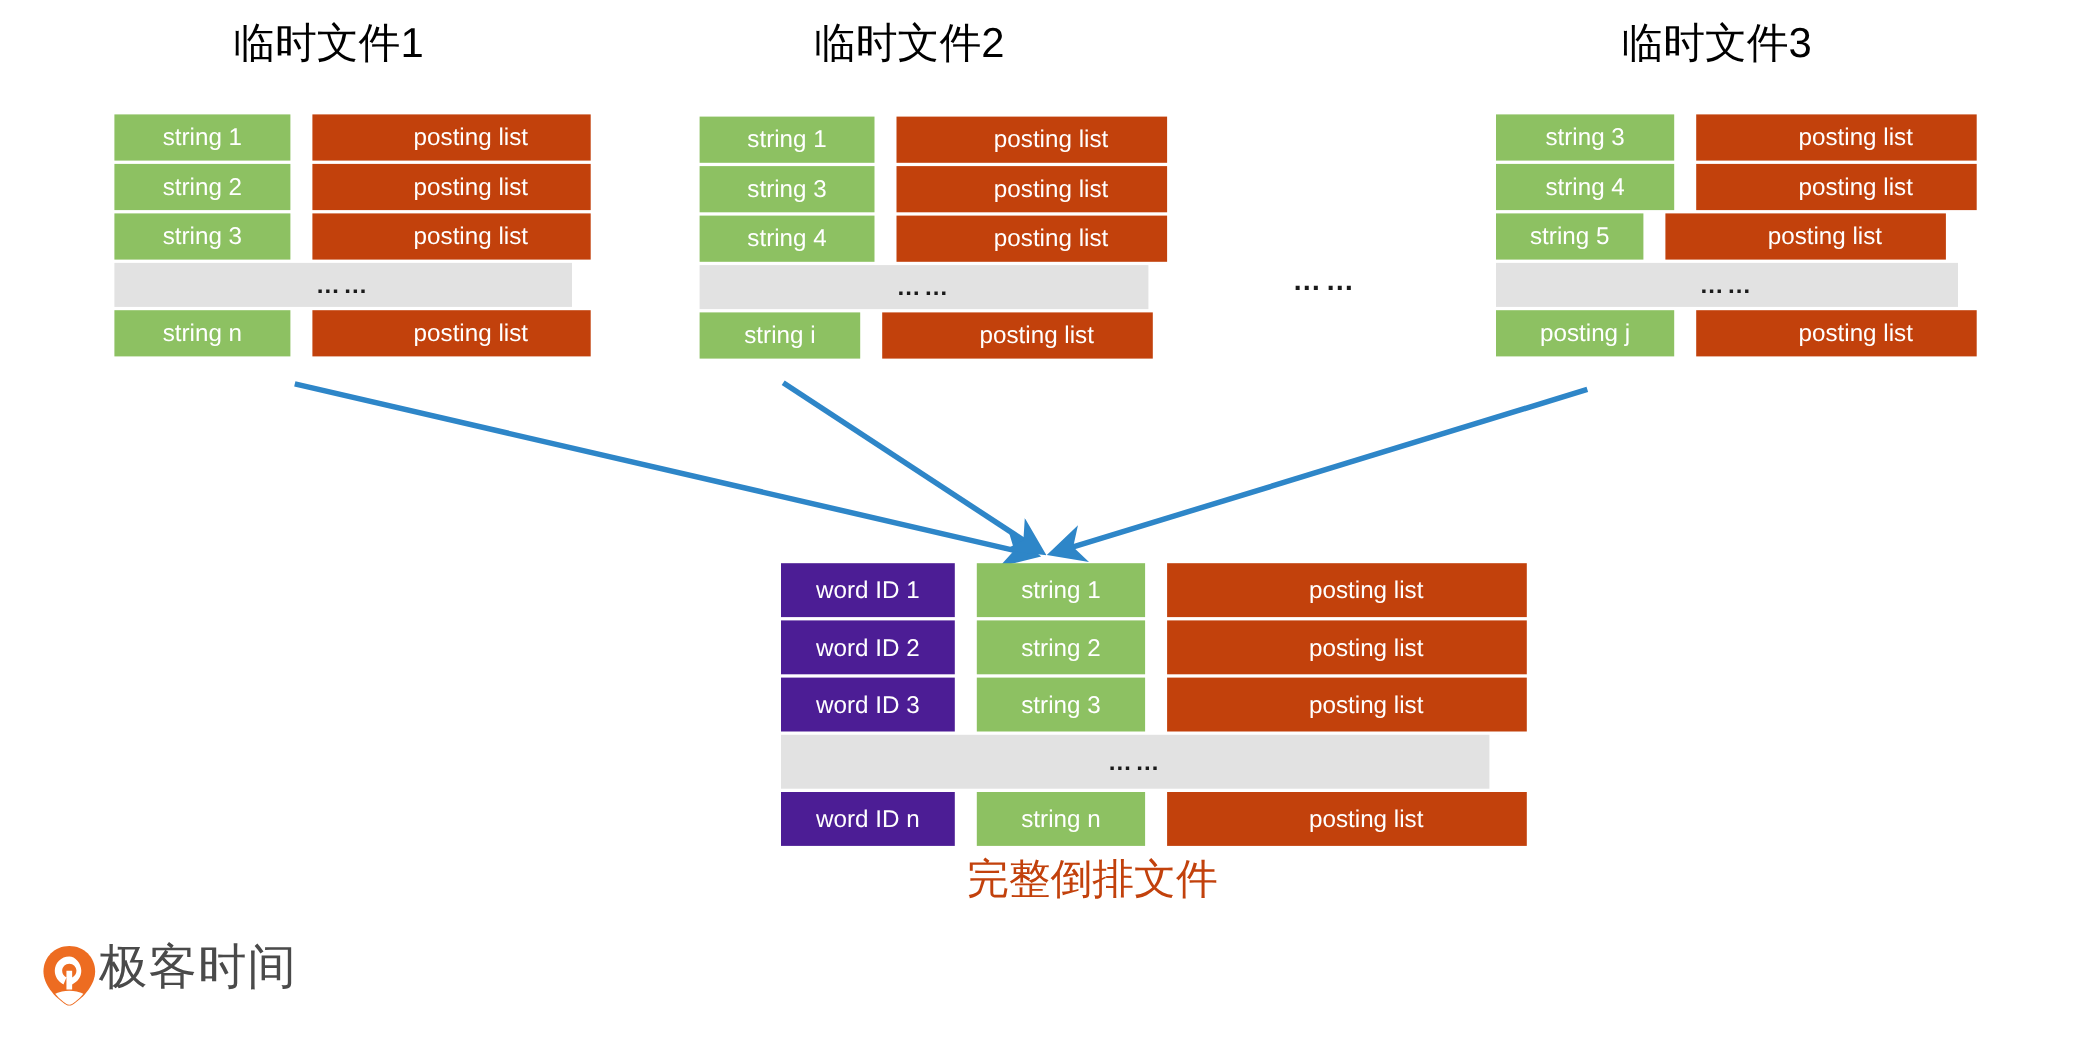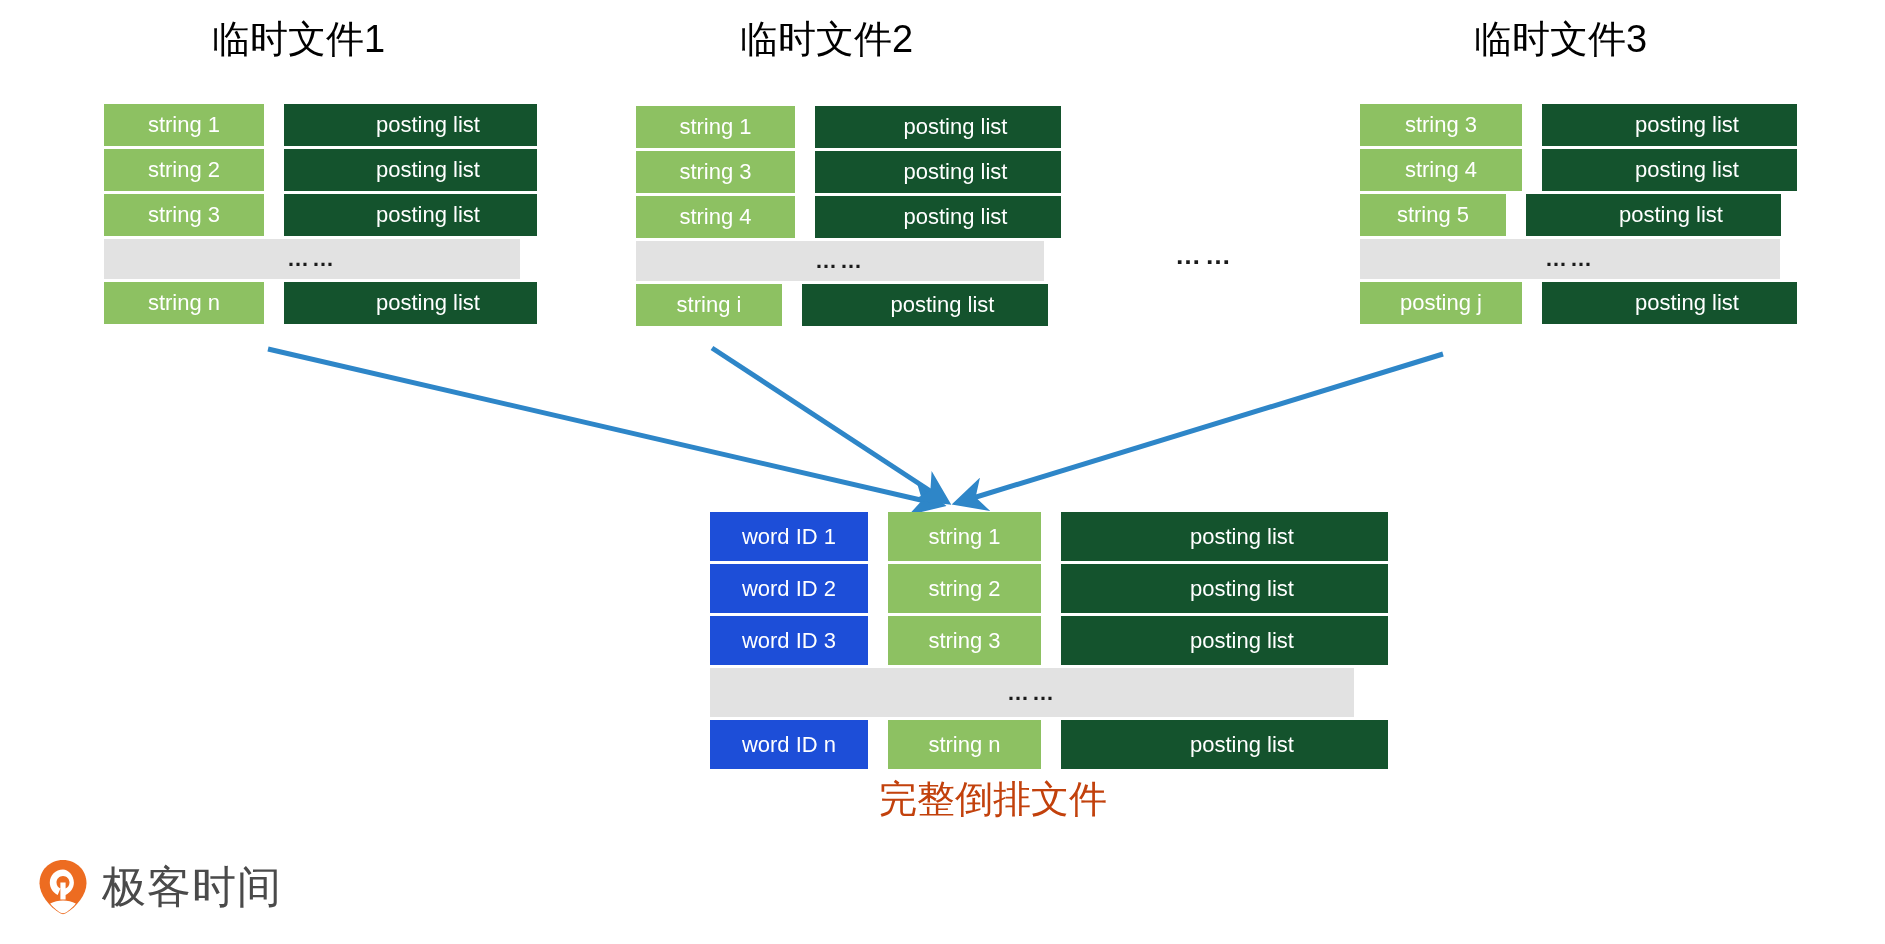--- a/index.html
+++ b/index.html
@@ -53,22 +53,22 @@
     display: flex;
     align-items: center;
     justify-content: center;
     color: #ffffff;
     font-size: 22px;
     font-family: "Liberation Sans", sans-serif;
     line-height: 1;
     box-sizing: border-box;
   }
   .cell-green  { background: #8DC162; }
-  .cell-blue   { background: #14532d; padding-left: 35px; }
-  .cell-yellow { background: #1d4ed8; }
+  .cell-blue   { background: #c2410c; padding-left: 35px; }
+  .cell-yellow { background: #4c1d95; }
   .cell-ellipsis {
     background: #E2E2E2;
     color: #1a1a1a;
     font-size: 22px;
     letter-spacing: 3px;
     font-weight: 700;
   }
   .row-ellipsis { height: 40px; }
 
   
@@ -88,22 +88,20 @@
     top: 0;
     width: 1885px;
     height: 944px;
     pointer-events: none;
   }
 
   
   #logo {
     position: absolute;
     display: flex;
-    align-items: center;
-    gap: 12px;
   }
   #logo-text {
     font-size: 44px;
     color: #4a4a4a;
     font-family: "Liberation Sans", sans-serif;
     letter-spacing: 1px;
     line-height: 1;
   }
 </style>
 </head>
@@ -166,21 +164,21 @@
   <div class="tbl" id="tbl-3" style="left:1360px; top:104px;">
     <div class="tbl-row">
       <div class="cell cell-green" style="width:162px;">string 3</div>
       <div class="cell cell-blue" style="width:255px;">posting list</div>
     </div>
     <div class="tbl-row">
       <div class="cell cell-green" style="width:162px;">string 4</div>
       <div class="cell cell-blue" style="width:255px;">posting list</div>
     </div>
     <div class="tbl-row">
-      <div class="cell cell-green" style="width:146px;">string 5</div>
+      <div class="cell cell-green" style="width:134px;">string 5</div>
       <div class="cell cell-blue" style="width:255px;">posting list</div>
     </div>
     <div class="tbl-row row-ellipsis">
       <div class="cell cell-ellipsis" style="width:420px;">……</div>
     </div>
     <div class="tbl-row">
       <div class="cell cell-green" style="width:162px;">posting j</div>
       <div class="cell cell-blue" style="width:255px;">posting list</div>
     </div>
   </div>

